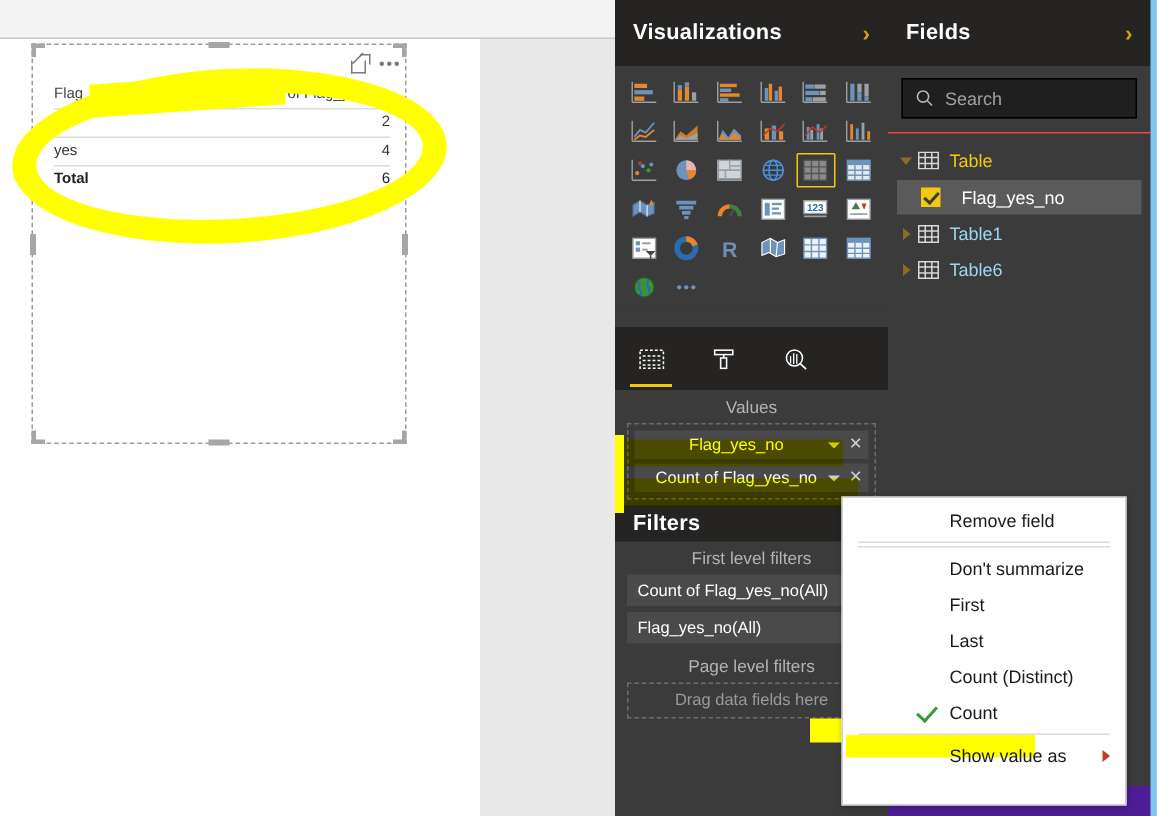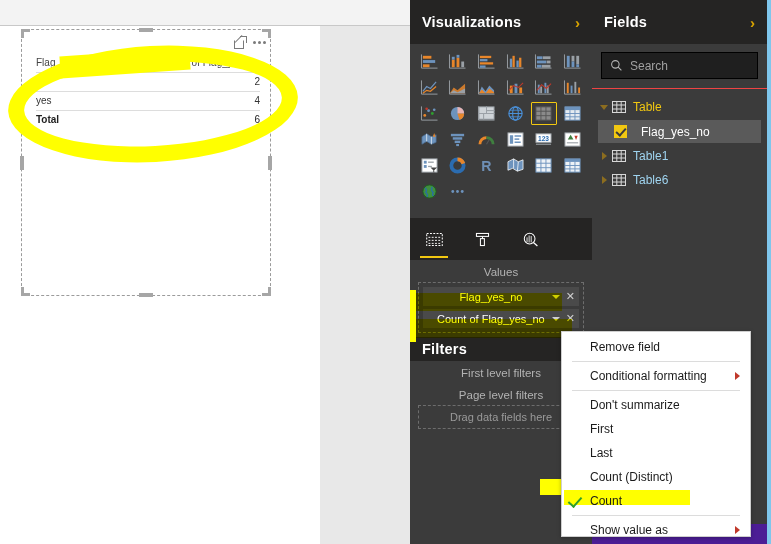--- a/index.html
+++ b/index.html
@@ -240,20 +240,21 @@
   .ctx-menu {
     position: absolute; left: 561px; top: 331px; width: 190px; height: 206px;
     background: #ffffff; border: 1px solid #cfcfcf;
     box-shadow: 0 1px 4px rgba(0,0,0,.28);
     z-index: 40;
   }
   .ctx-item {
     height: 24px; display: flex; align-items: center;
     font-size: 12px; color: #1a1a1a; padding-left: 28px;
     position: relative;
+    margin-left: 43px;
   }
   .ctx-item .check {
     position: absolute; left: 9px; top: 5px; width: 8px; height: 13px;
     border: solid #2e9e2e; border-width: 0 2.4px 2.4px 0;
     transform: rotate(42deg);
   }
   .ctx-item .sub-arrow {
     position: absolute; right: 10px; top: 8px;
     width: 0; height: 0; border-top: 4px solid transparent;
     border-bottom: 4px solid transparent; border-left: 5px solid #c0392b;
@@ -694,20 +695,24 @@
               <span class="x">✕</span>
             </div>
           </div>
         </div>
 
         <div class="filters-bar">
           <span class="panel-title">Filters</span>
         </div>
 
         <div class="section-head">First level filters</div>
+        <div style="padding:0 8px;">
+          <div class="filt-pill">Count of Flag_yes_no(All)</div>
+          <div class="filt-pill">Flag_yes_no(All)</div>
+        </div>
 
         <div class="section-head">Page level filters</div>
         <div class="drop-zone">Drag data fields here</div>
       </div>
     </div>
 
     <div class="panel-fields">
       <div class="panel-title-bar">
         <span class="panel-title">Fields</span>
         <span class="chev">›</span>
@@ -782,24 +787,20 @@
   <div class="hl-pill-b"></div>
   <div class="hl-filter"></div>
 
   <div class="ctx-menu">
     <div class="ctx-hl"></div>
     <div id="ctx-list" style="position:relative; z-index:41; padding-top:3px;">
         <div class="ctx-item">
           <span>Remove field</span>
         </div>
         <div class="ctx-sep"></div>
-        <div class="ctx-item">
-          <span>Conditional formatting</span>
-          <span class="sub-arrow"></span>
-        </div>
         <div class="ctx-sep"></div>
         <div class="ctx-item">
           <span>Don't summarize</span>
         </div>
         <div class="ctx-item">
           <span>First</span>
         </div>
         <div class="ctx-item">
           <span>Last</span>
         </div>

